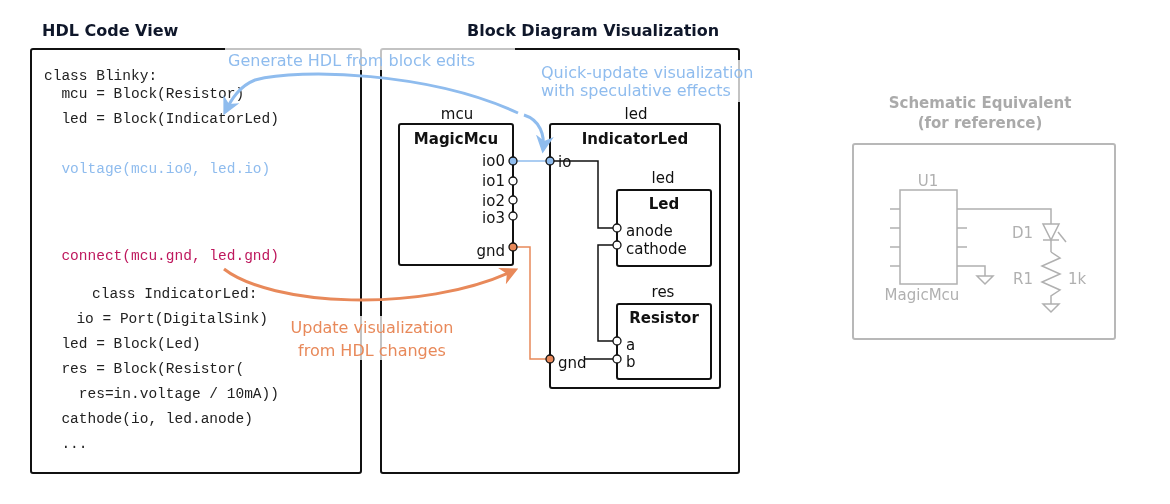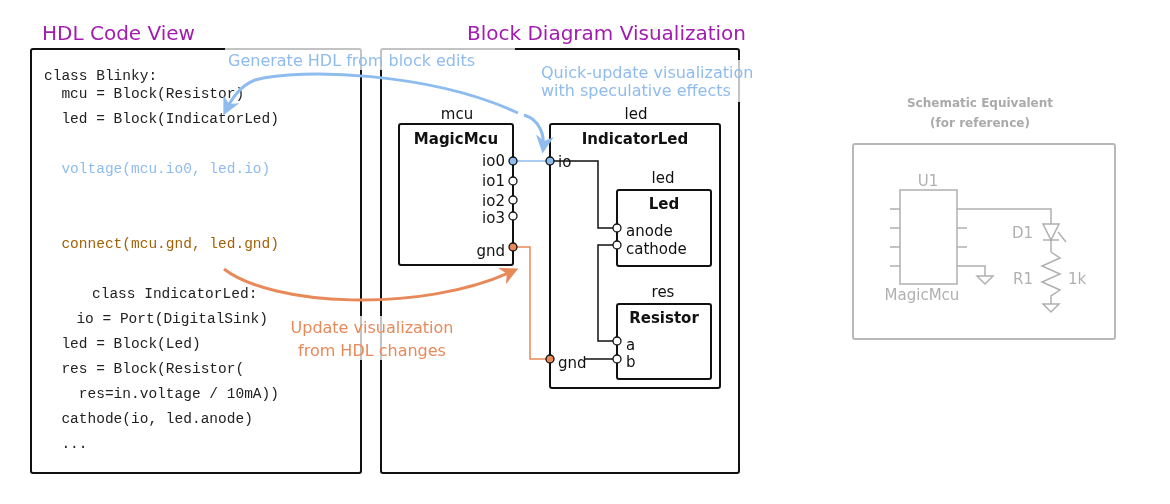--- a/index.html
+++ b/index.html
@@ -1,26 +1,26 @@
 <!DOCTYPE html>
 <html><head>
 <meta charset="utf-8">
 <style>
   html, body { margin: 0; padding: 0; background: #ffffff; }
   body { width: 1170px; height: 504px; position: relative; overflow: hidden; font-family: "DejaVu Sans", sans-serif; }
-  .panel-title { position: absolute; font-family: "DejaVu Sans", sans-serif; font-weight: normal; font-size: 20px; color: #a21caf; white-space: nowrap; }
+  .panel-title { position: absolute; font-family: "DejaVu Sans", sans-serif; font-weight: bold; font-size: 16px; color: #0f172a; white-space: nowrap; }
   .panel-box { position: absolute; border: 2px solid #111; border-radius: 3px; box-sizing: border-box; }
   .code-line { position: absolute; font-family: "Liberation Mono", monospace; font-size: 14.5px; color: #222; white-space: pre; }
   .code-line.blue { color: #8fbcee; }
-  .code-line.orange { color: #a16207; }
+  .code-line.orange { color: #be185d; margin-top: 12px; }
   svg text { font-family: "DejaVu Sans", sans-serif; }
   .label-blue { fill: #8fbcee; font-size: 16px; }
   .label-orange { fill: #e8895a; font-size: 16px; }
   .overlay { position: absolute; left: 0; top: 0; }
-  .schem-title { position: absolute; font-weight: bold; font-size: 12px; color: #aaaaaa; text-align: center; width: 240px; line-height: 20px; }
+  .schem-title { position: absolute; font-weight: bold; font-size: 15px; color: #aaaaaa; text-align: center; width: 240px; line-height: 20px; }
 </style>
 </head>
 <body>
 
 <div class="panel-title" style="left:42px; top:21px;">HDL Code View</div>
 <div class="panel-title" style="left:467px; top:21px;">Block Diagram Visualization</div>
 <div class="schem-title" style="left:860px; top:93px;">
   <div>Schematic Equivalent</div>
   <div>(for reference)</div>
 </div>

